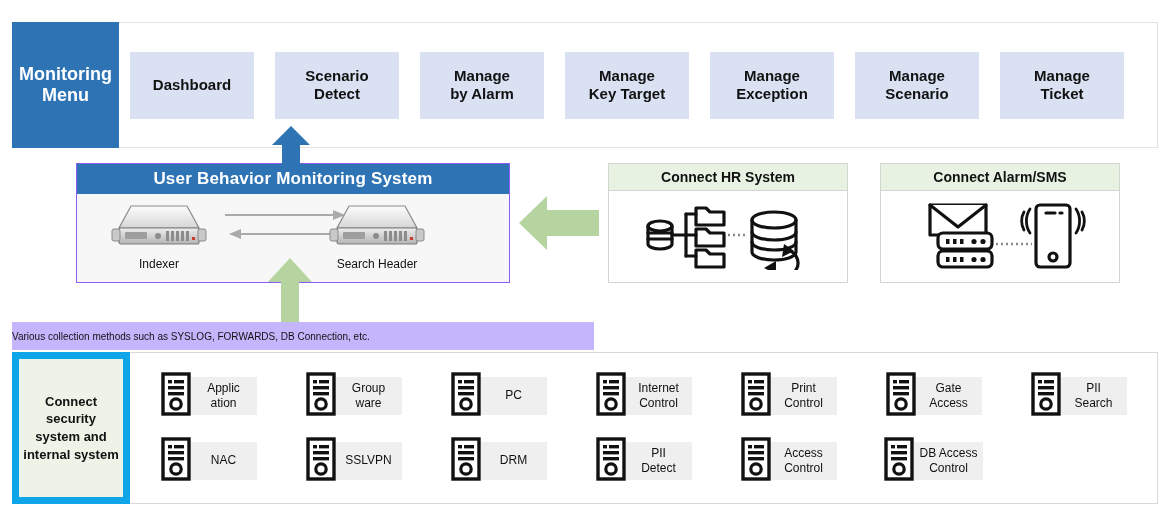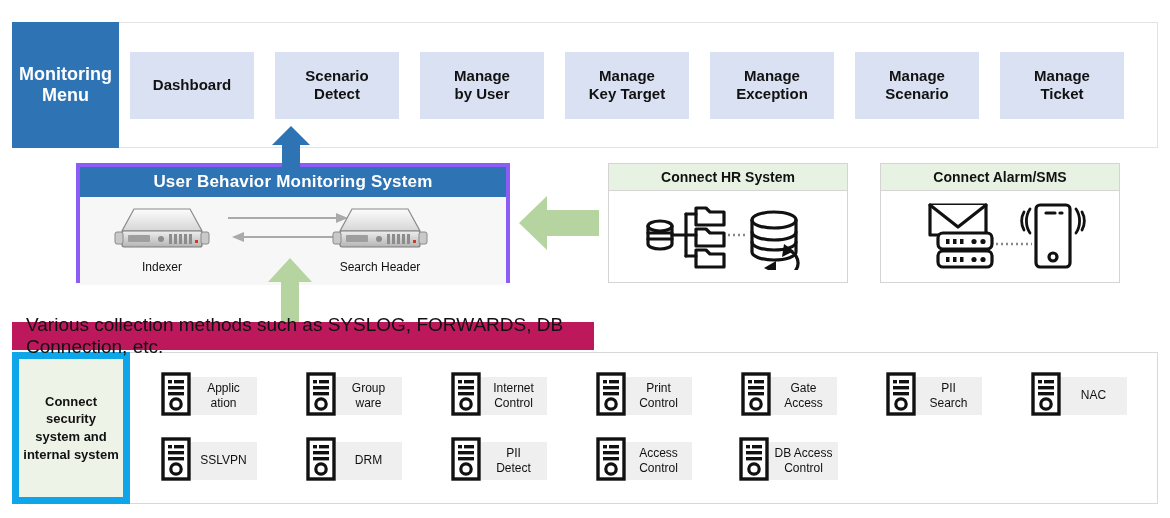--- a/index.html
+++ b/index.html
@@ -89,21 +89,21 @@
   }
 
   
   .ubms {
     position: absolute;
     left: 76px;
     top: 163px;
     width: 434px;
     height: 120px;
     box-sizing: border-box;
-    border: 4px solid #8b5cf6;
+    border: 1px solid #8b5cf6;
     background: #5eead4;
   }
   .ubms-header {
     height: 30px;
     background: #2E74B5;
     color: #ffffff;
     font-size: 17px;
     font-weight: bold;
     display: flex;
     align-items: center;
@@ -186,26 +186,25 @@
     justify-content: center;
   }
 
   
   .collect-bar {
     position: absolute;
     left: 12px;
     top: 322px;
     width: 582px;
     height: 28px;
-    background: #be185d;
+    background: #c4b5fd;
     color: #111111;
-    font-size: 19px;
-    display: flex;
-    align-items: center;
-    padding-left: 14px;
+    font-size: 10px;
+    display: flex;
+    align-items: center;
     box-sizing: border-box;
     z-index: 3;
   }
 
   
   .bottom-wrap {
     position: absolute;
     left: 12px;
     top: 352px;
     width: 1146px;
@@ -283,21 +282,21 @@
     </div>
     <div class="menu-btn">
       <div>
         <div>Scenario</div>
         <div>Detect</div>
       </div>
     </div>
     <div class="menu-btn">
       <div>
         <div>Manage</div>
-        <div>by User</div>
+        <div>by Alarm</div>
       </div>
     </div>
     <div class="menu-btn">
       <div>
         <div>Manage</div>
         <div>Key Target</div>
       </div>
     </div>
     <div class="menu-btn">
       <div>
@@ -529,20 +528,40 @@
           </svg>
         </span>
         <div class="sys-name">
           <div>
             <div>Group</div>
             <div>ware</div>
           </div>
         </div>
       </div>
 
+      <div class="sys-item">
+        <span>
+          <svg width="30" height="44" viewBox="0 0 30 44">
+            <rect x="2" y="2" width="26" height="40" fill="#ffffff" stroke="#111111" stroke-width="3.4"></rect>
+            <g fill="#111111">
+                <rect x="7" y="8" width="4" height="3.4"></rect>
+                <rect x="13" y="8" width="10" height="3.4"></rect>
+                <rect x="7" y="14" width="16" height="3.4"></rect>
+                <rect x="7" y="20" width="16" height="3.4"></rect>
+              </g>
+            <circle cx="15" cy="32" r="5.2" fill="#ffffff" stroke="#111111" stroke-width="3.2"></circle>
+          </svg>
+        </span>
+        <div class="sys-name">
+          <div>
+            <div>PC</div>
+            <div></div>
+          </div>
+        </div>
+      </div>
 
       <div class="sys-item">
         <span>
           <svg width="30" height="44" viewBox="0 0 30 44">
             <rect x="2" y="2" width="26" height="40" fill="#ffffff" stroke="#111111" stroke-width="3.4"></rect>
             <g fill="#111111">
                 <rect x="7" y="8" width="4" height="3.4"></rect>
                 <rect x="13" y="8" width="10" height="3.4"></rect>
                 <rect x="7" y="14" width="16" height="3.4"></rect>
                 <rect x="7" y="20" width="16" height="3.4"></rect>

